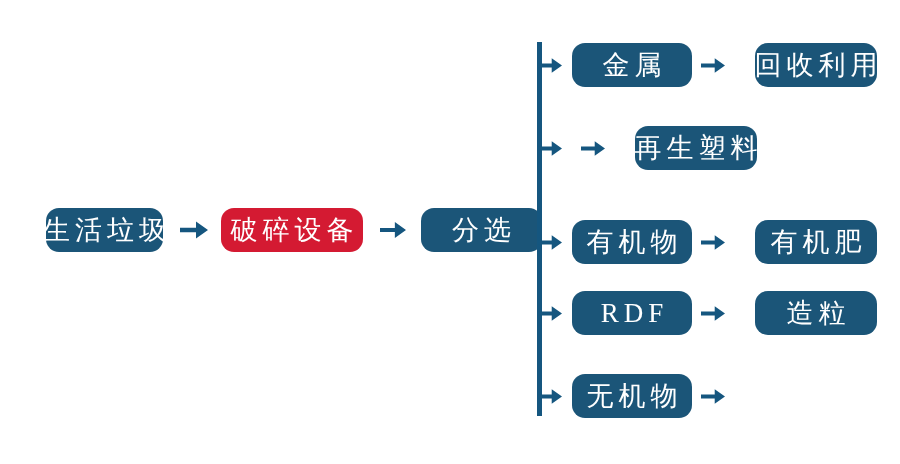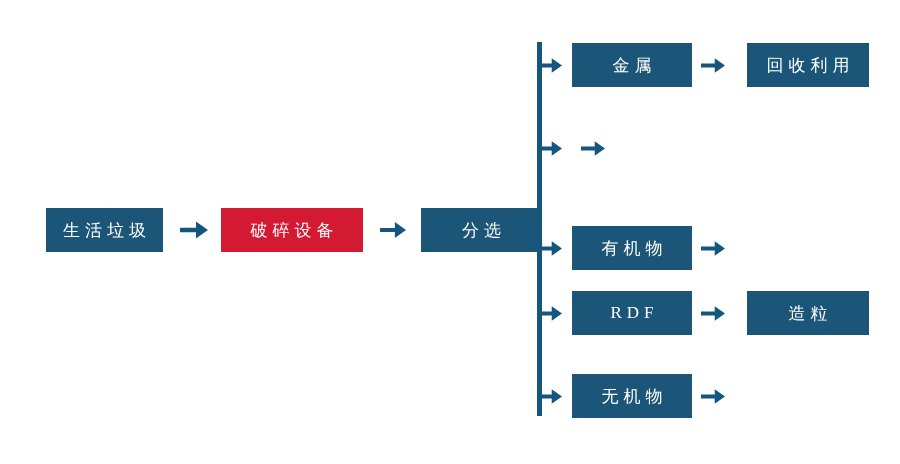--- a/index.html
+++ b/index.html
@@ -12,22 +12,23 @@
   *{margin:0;padding:0;box-sizing:border-box;}
   html,body{width:900px;height:464px;background:var(--background);overflow:hidden;}
   body{font-family:"Liberation Sans","DejaVu Sans",sans-serif;}
   .canvas{position:relative;width:900px;height:464px;background:var(--background);}
 
   .box{
     display:flex;align-items:center;justify-content:center;
     height:44px;
     background:var(--box-blue);
     color:var(--text-white);
-    font-size:17px;
+    font-size:27px;
     flex:0 0 auto;
+    border-radius:13px;
   }
   .box .lbl{letter-spacing:5px;padding-left:5px;white-space:nowrap;}
   .box.red{background:var(--box-red);}
 
   .row{position:absolute;display:flex;align-items:center;height:44px;}
 
   .arrow{display:inline-flex;align-items:center;color:var(--arrow-blue);flex:0 0 auto;}
   .arrow svg{display:block;}
 
   
@@ -42,27 +43,27 @@
   .vline{
     position:absolute;left:537px;top:42px;
     width:5px;height:374px;
     background:var(--arrow-blue);
   }
 
   
   .branch-row{left:538px;}
   .branch-row-0{top:43px;}
   .branch-row-1{top:126px;}
-  .branch-row-2{top:226px;}
+  .branch-row-2{top:220px;}
   .branch-row-3{top:291px;font-family:Liberation Serif, serif;}
   .branch-row-4{top:374px;justify-content:flex-end;}
   .branch-arrow{margin-right:10px;}
   .source-box{width:120px;}
   .mid-arrow{margin-left:9px;margin-right:22px;}
-  .result-box{width:122px;}
+  .result-box{width:122px;margin-left:8px;}
 </style>
 </head>
 <body>
 
 <div class="canvas">
 
   <div class="row main-row">
     <div class="box main-box-1">
       <span class="lbl">生活垃圾</span>
     </div>
@@ -109,36 +110,42 @@
     <span class="arrow branch-arrow">
       <svg width="24" height="17" viewBox="0 0 28 18">
           <polygon fill="currentColor" points="0,6.8 16,6.8 16,0.5 28,9 16,17.5 16,11.2 0,11.2"></polygon>
         </svg>
     </span>
     <span class="arrow mid-arrow">
       <svg width="24" height="17" viewBox="0 0 28 18">
           <polygon fill="currentColor" points="0,6.8 16,6.8 16,0.5 28,9 16,17.5 16,11.2 0,11.2"></polygon>
         </svg>
     </span>
+    <div class="box result-box">
+      <span class="lbl">再生塑料</span>
+    </div>
   </div>
 
   <div class="row branch-row branch-row-2">
     <span class="arrow branch-arrow">
       <svg width="24" height="17" viewBox="0 0 28 18">
           <polygon fill="currentColor" points="0,6.8 16,6.8 16,0.5 28,9 16,17.5 16,11.2 0,11.2"></polygon>
         </svg>
     </span>
     <div class="box source-box">
       <span class="lbl">有机物</span>
     </div>
     <span class="arrow mid-arrow">
       <svg width="24" height="17" viewBox="0 0 28 18">
           <polygon fill="currentColor" points="0,6.8 16,6.8 16,0.5 28,9 16,17.5 16,11.2 0,11.2"></polygon>
         </svg>
     </span>
+    <div class="box result-box">
+      <span class="lbl">有机肥</span>
+    </div>
   </div>
 
   <div class="row branch-row branch-row-3">
     <span class="arrow branch-arrow">
       <svg width="24" height="17" viewBox="0 0 28 18">
           <polygon fill="currentColor" points="0,6.8 16,6.8 16,0.5 28,9 16,17.5 16,11.2 0,11.2"></polygon>
         </svg>
     </span>
     <div class="box source-box">
       <span class="lbl">RDF</span>

